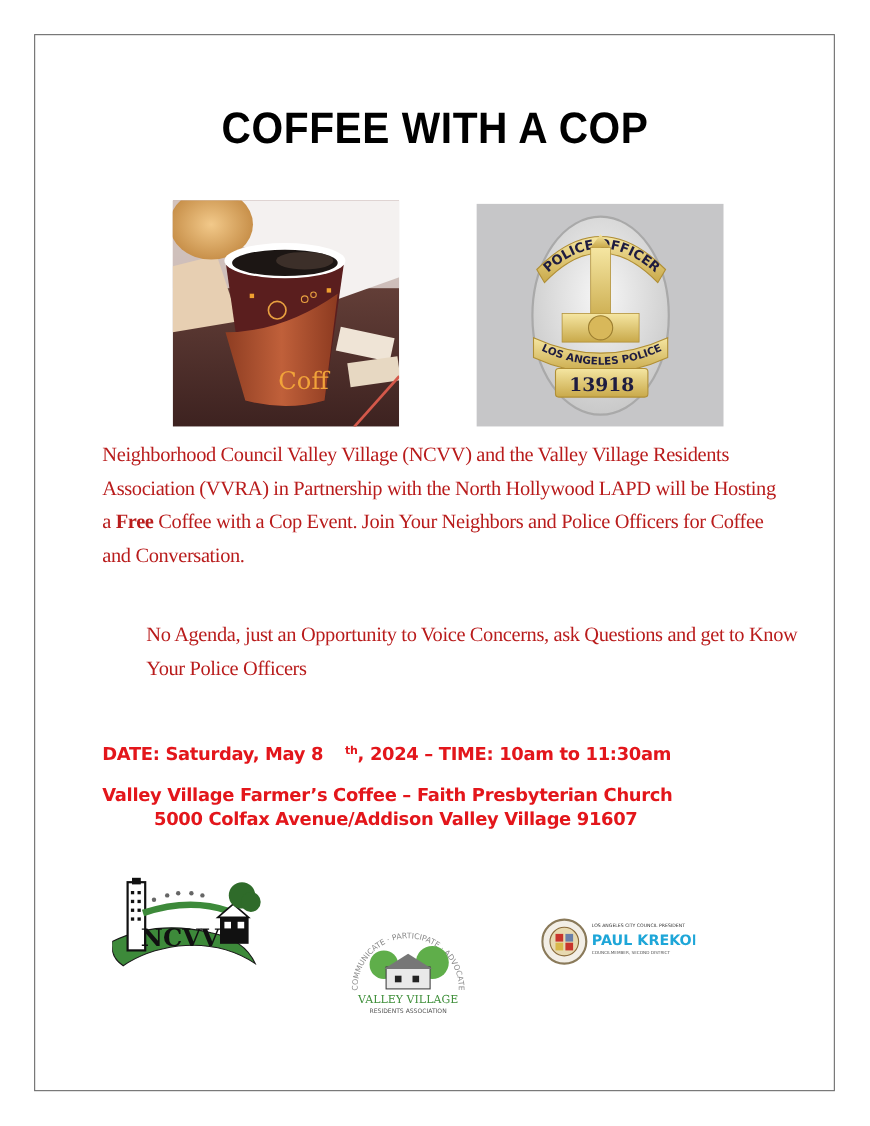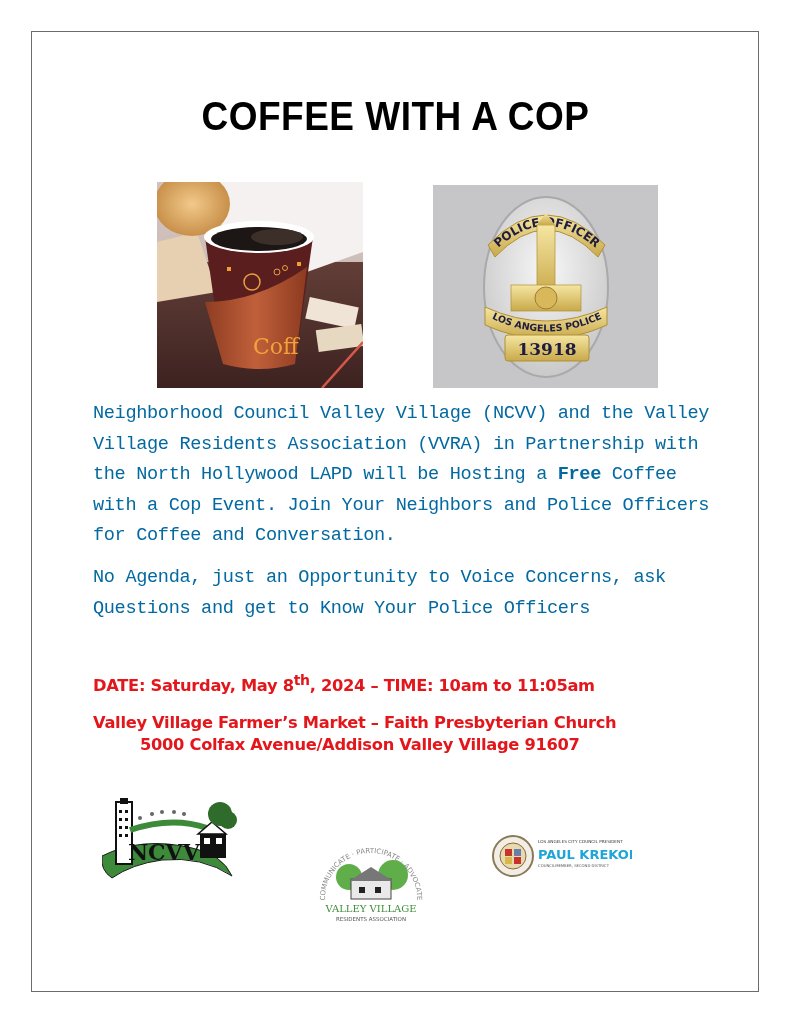--- a/index.html
+++ b/index.html
@@ -6,28 +6,28 @@
     body { width: 791px; height: 1024px; position: relative; overflow: hidden;
            font-family: "Liberation Sans", sans-serif; color: #111; }
     .frame { position: absolute; left: 31px; top: 31px; width: 728px; height: 961px;
              border: 1px solid #6b6b6b; box-sizing: border-box; }
     .title { position: absolute; left: 0; width: 791px; top: 96px; text-align: center;
              font-family: "Liberation Sans", sans-serif; font-weight: 900; font-size: 37px;
              letter-spacing: 0.5px; color: #000; transform: scaleY(1.08); }
     .img-coffee { position: absolute; left: 139px; top: 182px; width: 206px; height: 206px; overflow: hidden; padding-left: 18px; }
     .img-badge  { position: absolute; left: 433px; top: 185px; width: 225px; height: 203px; overflow: hidden; }
     .img-coffee svg, .img-badge svg { display: block; width: 100%; height: 100%; }
-    .para { position: absolute; left: 93px; width: 620px; font-family: Liberation Mono, monospace;
-            font-size: 18.6px; line-height: 30.6px; color: #0369a1; letter-spacing: -0.35px; margin: 0; }
+    .para { position: absolute; left: 93px; width: 620px; font-family: Liberation Serif, serif;
+            font-size: 18.6px; line-height: 30.6px; color: #b91c1c; letter-spacing: -0.35px; margin: 0; }
     .para1 { top: 399px; }
-    .para2 { top: 563px; }
+    .para2 { top: 563px; margin-left: 40px; }
     .para b { font-weight: bold; }
     .red { position: absolute; font-family: "DejaVu Sans", sans-serif; font-weight: bold;
            font-size: 16.3px; color: #e3161b; letter-spacing: -0.3px; white-space: nowrap; }
-    .red sup { font-size: 14px; vertical-align: 6px; line-height: 0; }
+    .red sup { font-size: 10px; vertical-align: 6px; line-height: 0; margin-left: 20px; }
     .date-line { left: 93px; top: 676px; }
     .venue-line { left: 93px; top: 713px; }
     .addr-line { left: 140px; top: 735px; }
     .logo { position: absolute; }
     .logo svg { display: block; width: 100%; height: 100%; }
     .logo-ncvv { left: 102px; top: 796px; width: 136px; height: 86px; }
     .logo-vvra { left: 315px; top: 837px; width: 112px; height: 90px; }
     .logo-pk { left: 492px; top: 834px; width: 140px; height: 44px; }
   </style>
 </head>
@@ -113,22 +113,22 @@
 
     <rect x="72" y="150" width="84" height="26" rx="3" fill="url(#gold)" stroke="#b08f36"></rect>
     <text x="114" y="170" text-anchor="middle" font-family="DejaVu Serif, serif" font-weight="bold" font-size="17" fill="#1e1c40">13918</text>
   </svg>
 </div>
 
 <p class="para para1"><span>Neighborhood Council Valley Village (NCVV) and the Valley Village Residents Association (VVRA) in Partnership with the North Hollywood LAPD will be Hosting a </span><b>Free</b><span> Coffee with a Cop Event. Join Your Neighbors and Police Officers for Coffee and Conversation.</span></p>
 
 <p class="para para2">No Agenda, just an Opportunity to Voice Concerns, ask Questions and get to Know Your Police Officers</p>
 
-<div class="red date-line"><span>DATE: Saturday, May 8</span><sup>th</sup><span>, 2024 – TIME: 10am to 11:05am</span></div>
-<div class="red venue-line">Valley Village Farmer’s Market – Faith Presbyterian Church</div>
+<div class="red date-line"><span>DATE: Saturday, May 8</span><sup>th</sup><span>, 2024 – TIME: 10am to 11:30am</span></div>
+<div class="red venue-line">Valley Village Farmer’s Coffee – Faith Presbyterian Church</div>
 <div class="red addr-line">5000 Colfax Avenue/Addison Valley Village 91607</div>
 
 <div class="logo logo-ncvv">
   <svg viewBox="0 0 136 86" xmlns="http://www.w3.org/2000/svg">
     <path d="M0 60 Q40 40 90 52 Q120 58 130 80 Q100 60 60 64 Q30 68 10 82 Q-2 74 0 60 Z" fill="#3d8a3a" stroke="#1a1a1a" stroke-width="1"></path>
     <rect x="14" y="6" width="16" height="62" fill="#ffffff" stroke="#111" stroke-width="2"></rect>
     <rect x="18" y="2" width="8" height="6" fill="#111"></rect>
     <g fill="#111">
       <rect x="17" y="14" width="3" height="3"></rect>
         <rect x="23" y="14" width="3" height="3"></rect>

